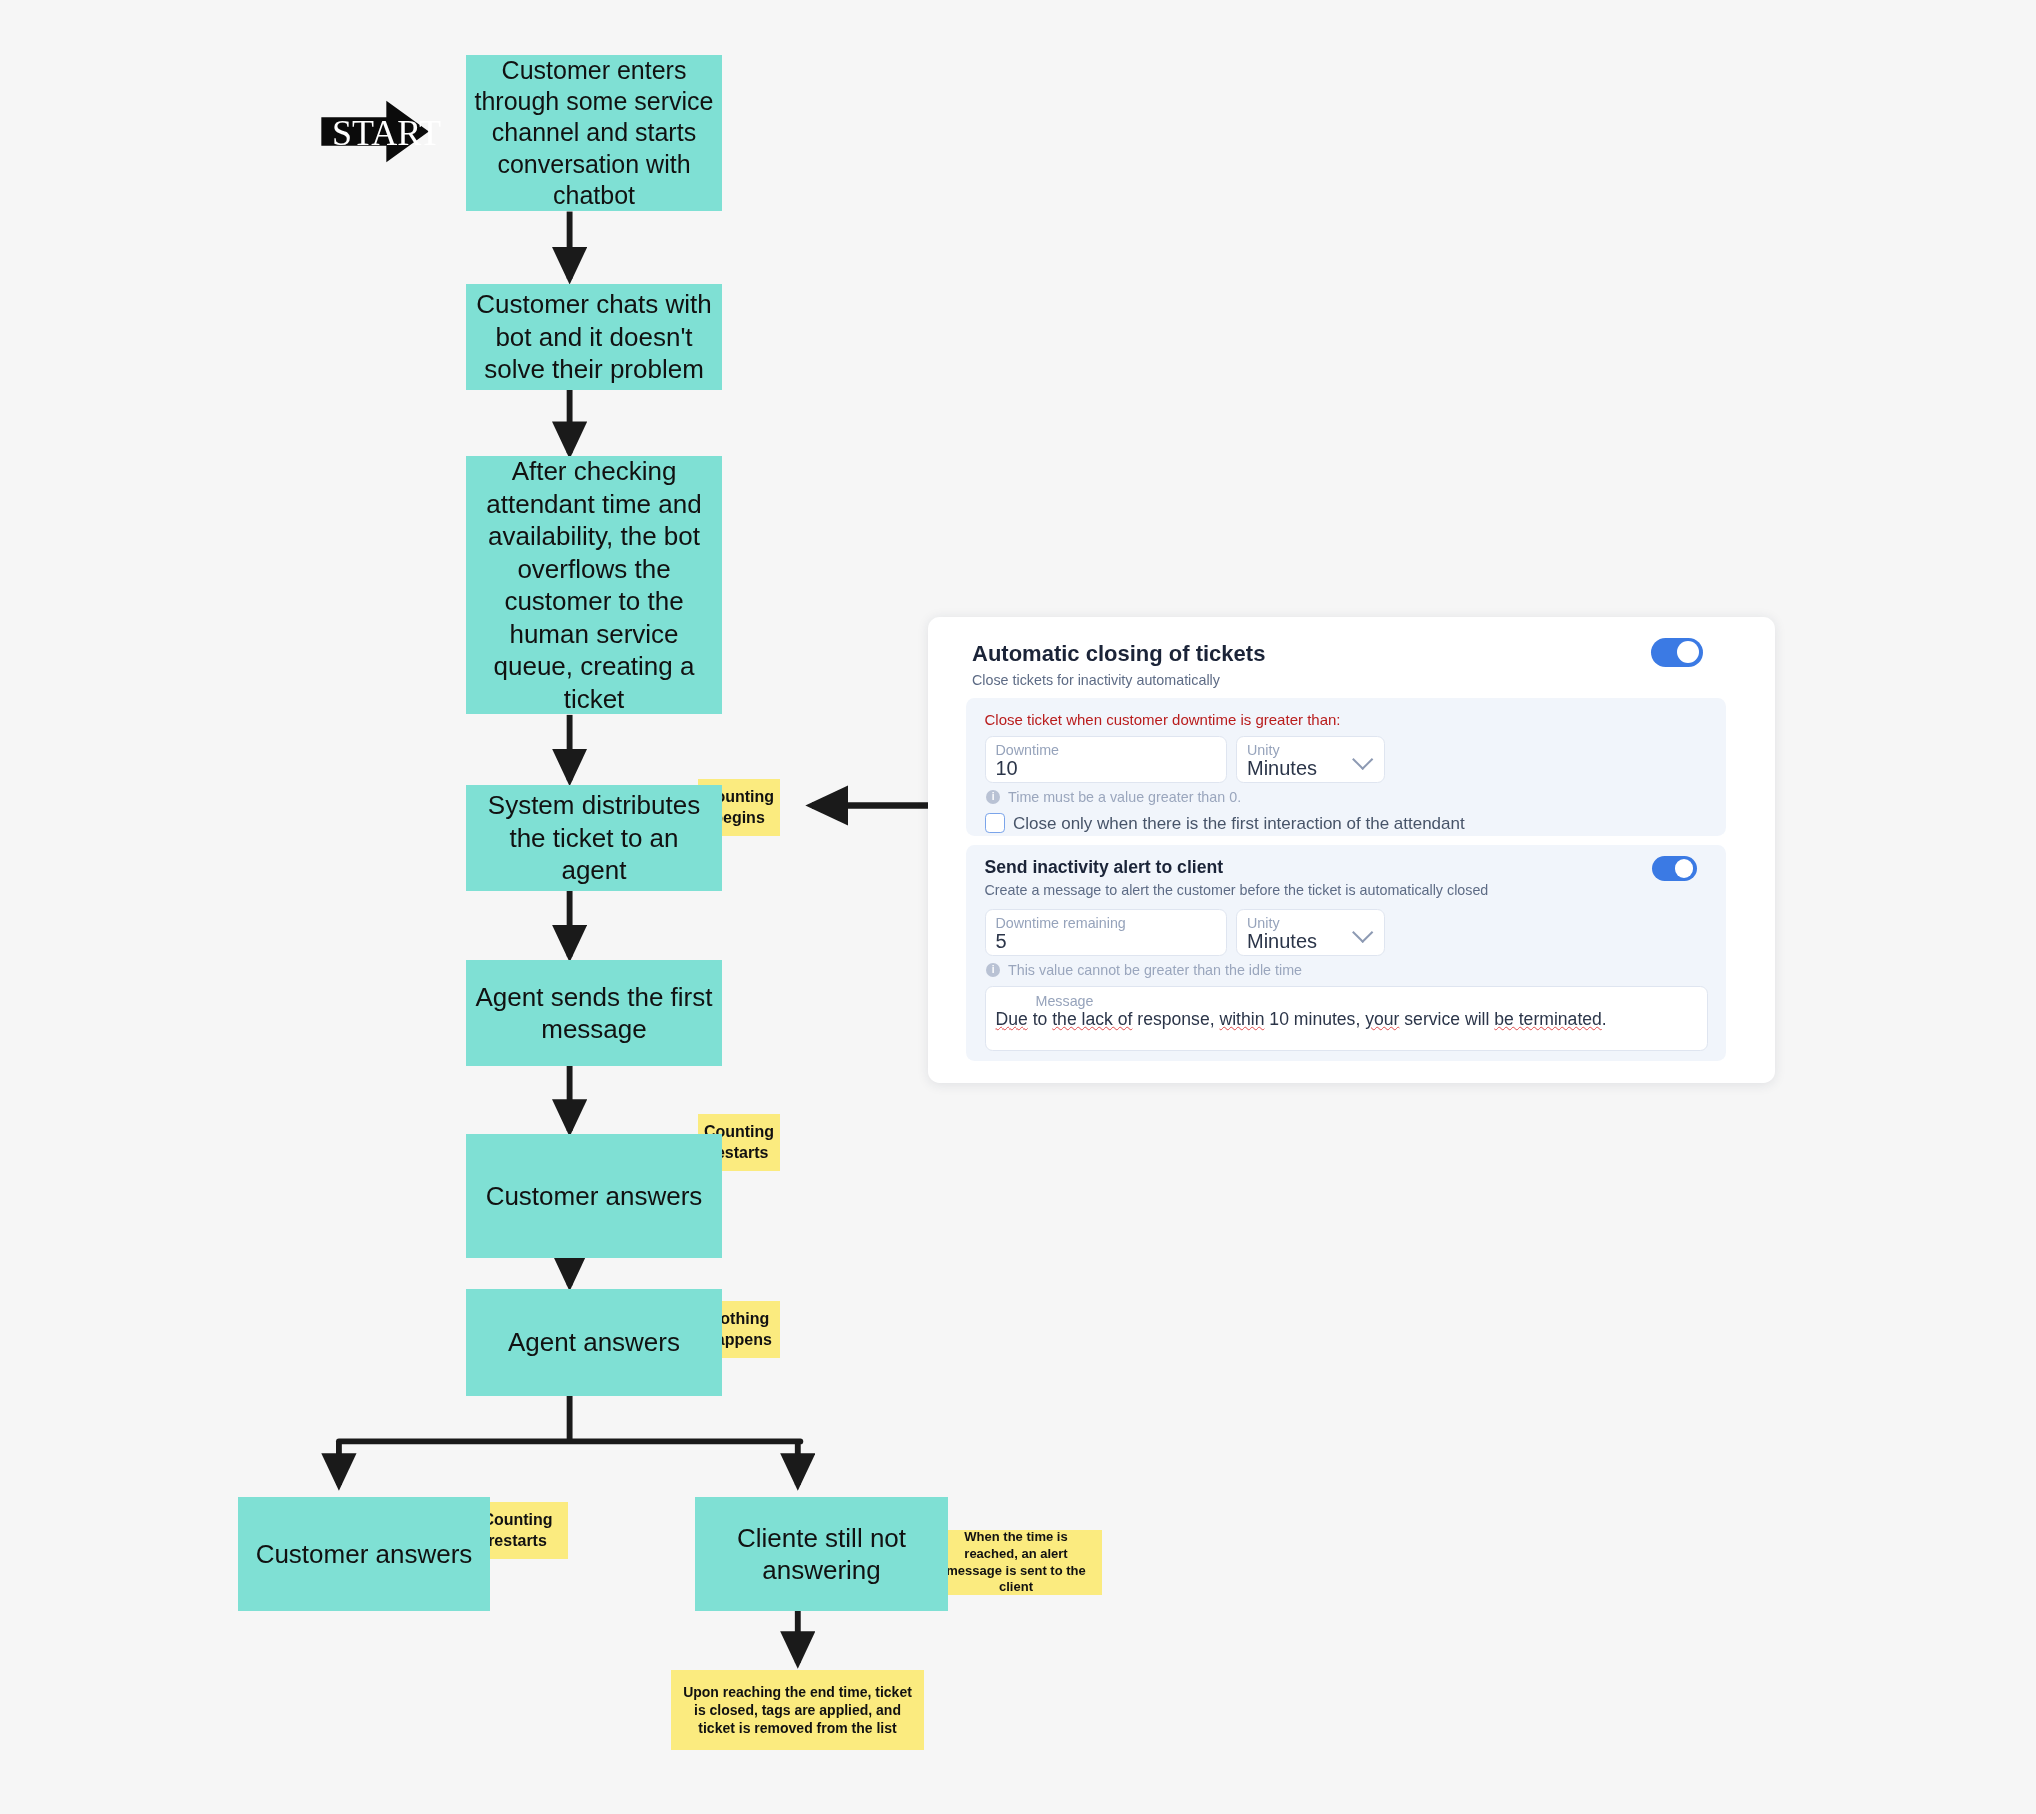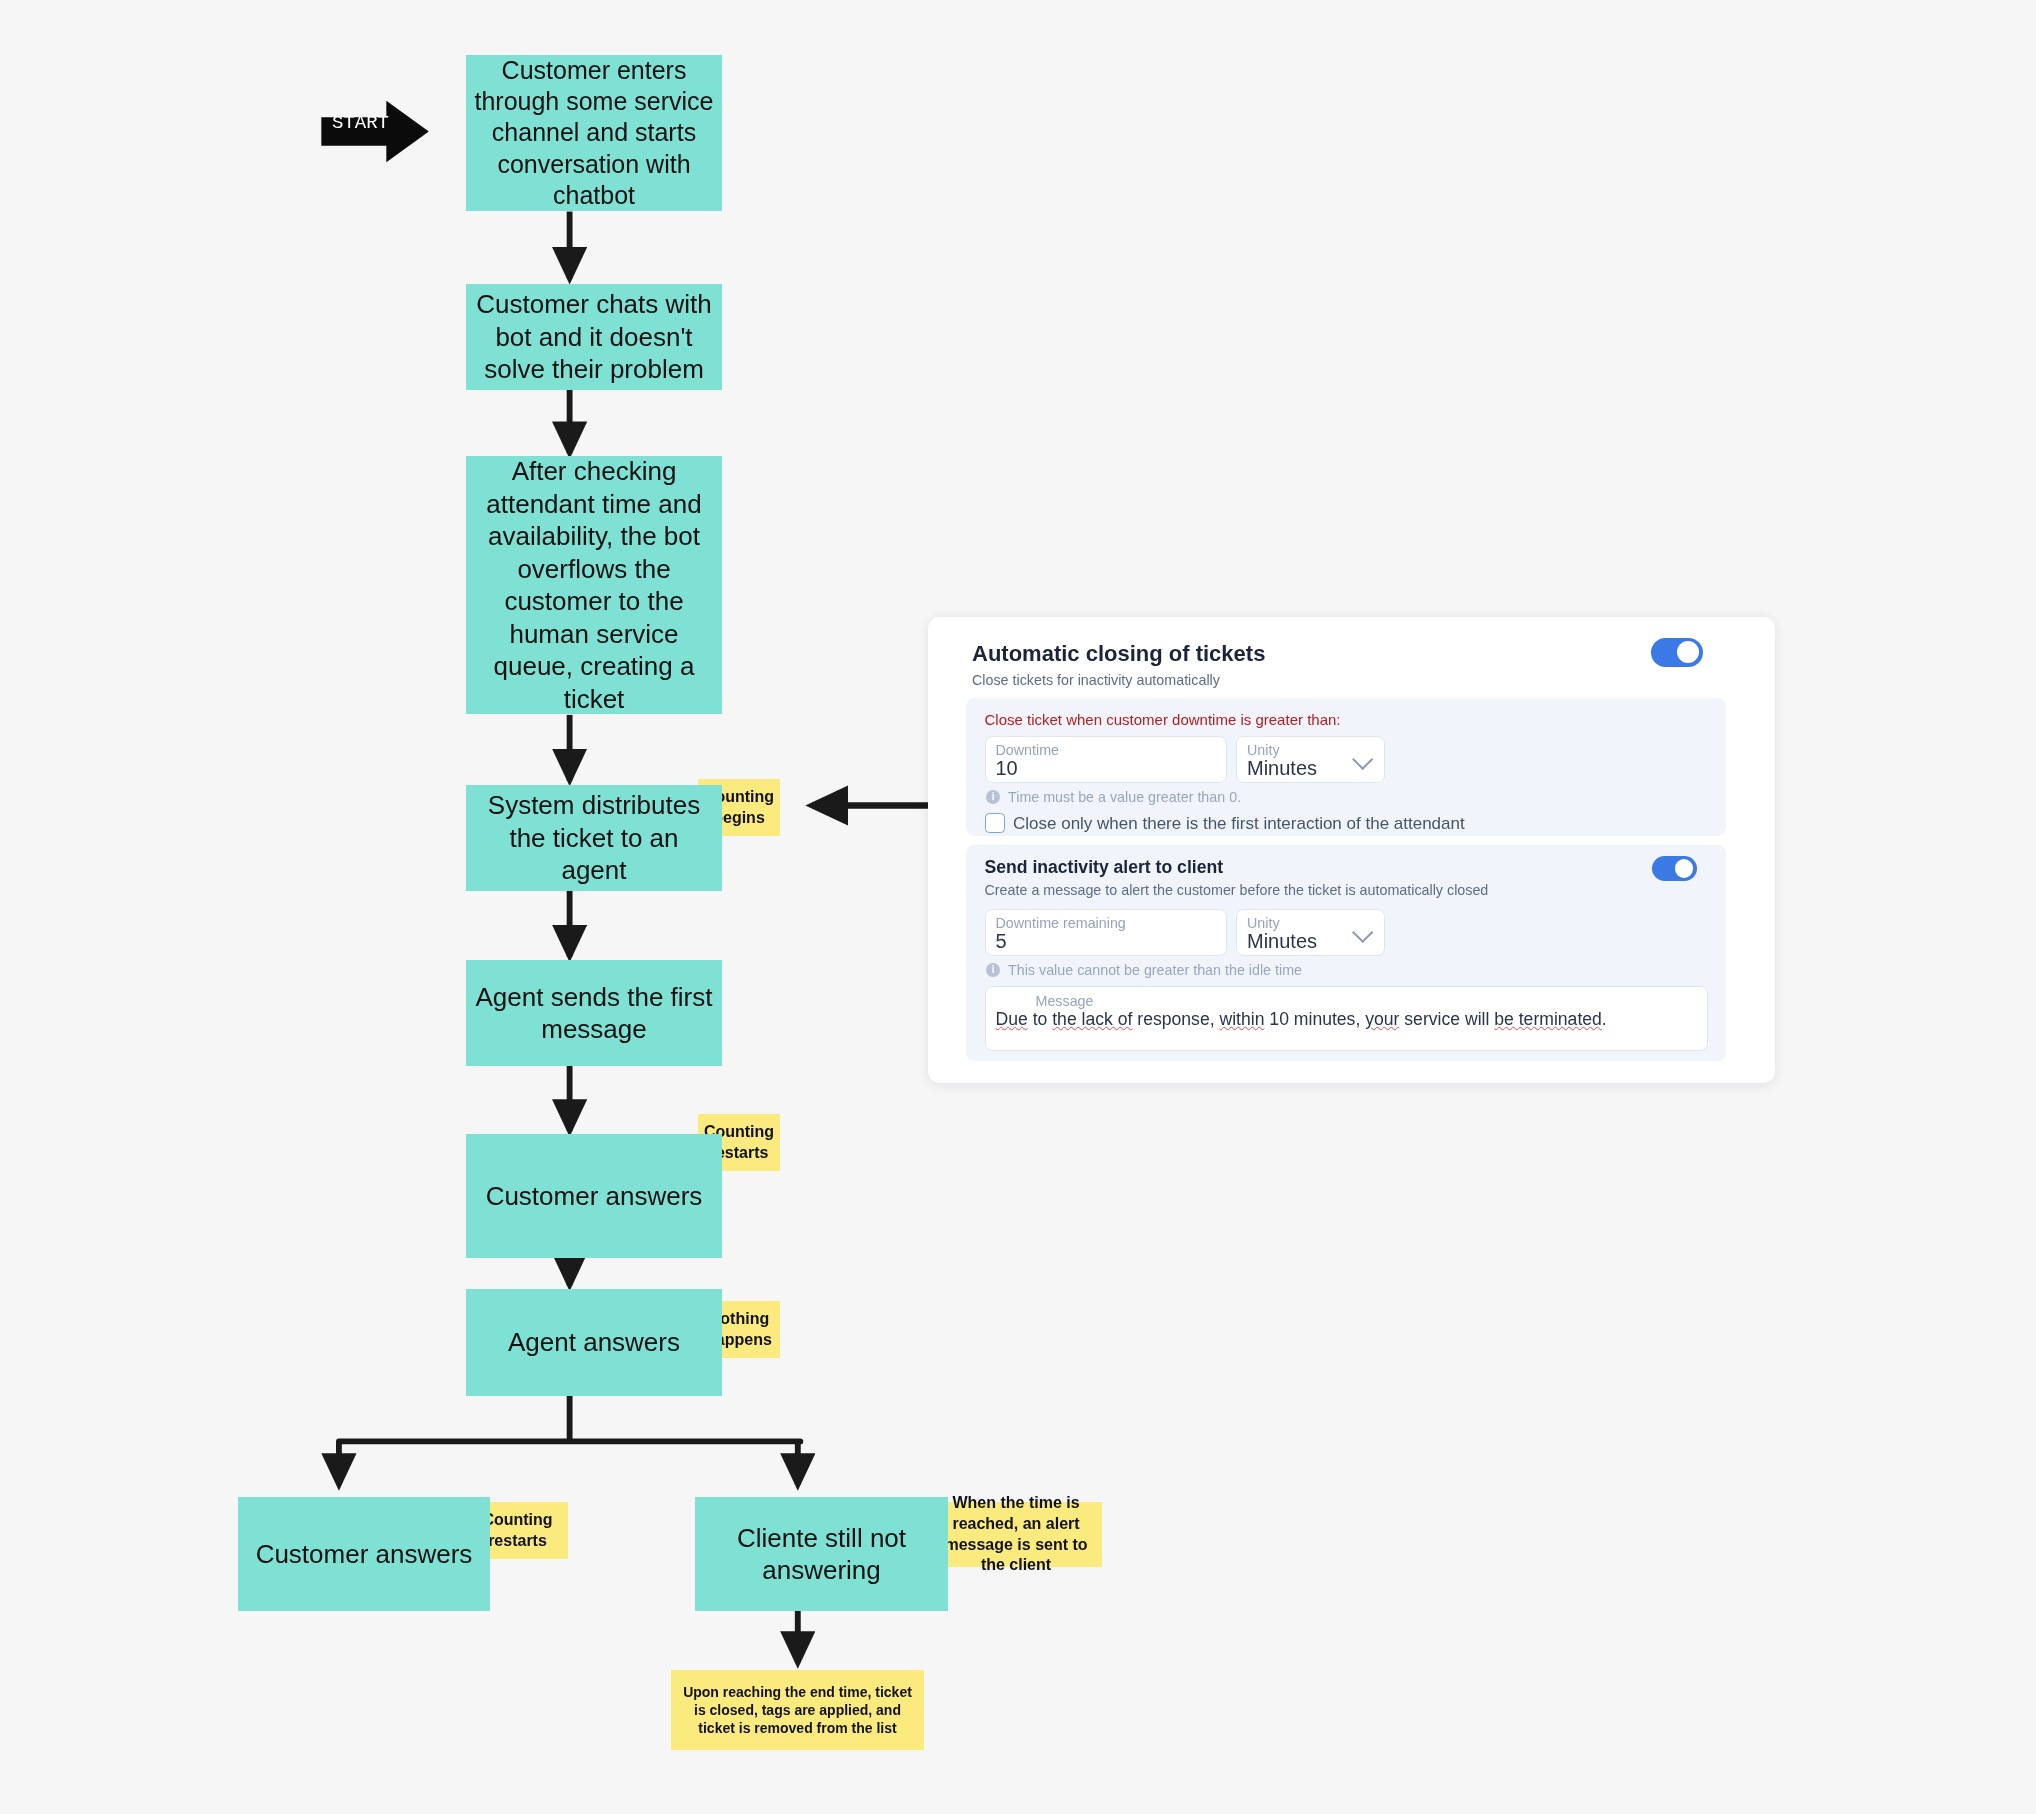--- a/index.html
+++ b/index.html
@@ -46,32 +46,32 @@
     justify-content: center;
     text-align: center;
     font-family: "Liberation Sans", sans-serif;
     font-weight: bold;
     font-size: 16px;
     line-height: 1.3;
     padding: 3.4px 6.7px;
     box-sizing: border-box;
     z-index: 2;
   }
-  .note.small { font-size: 16px; }
+  .note.small { font-size: 13px; margin-top: 28px; }
   .note.wide  { font-size: 14px; }
 
   .start-arrow {
     position: absolute;
     z-index: 4;
   }
   .start-label {
     position: absolute;
     color: #ffffff;
-    font-family: Liberation Mono, monospace;
-    font-size: 19px;
+    font-family: Liberation Serif, serif;
+    font-size: 36px;
     z-index: 5;
     pointer-events: none;
   }
   svg.edges {
     position: absolute;
     left: 0; top: 0;
     width: 2036px;
     height: 1814px;
     z-index: 1;
   }

